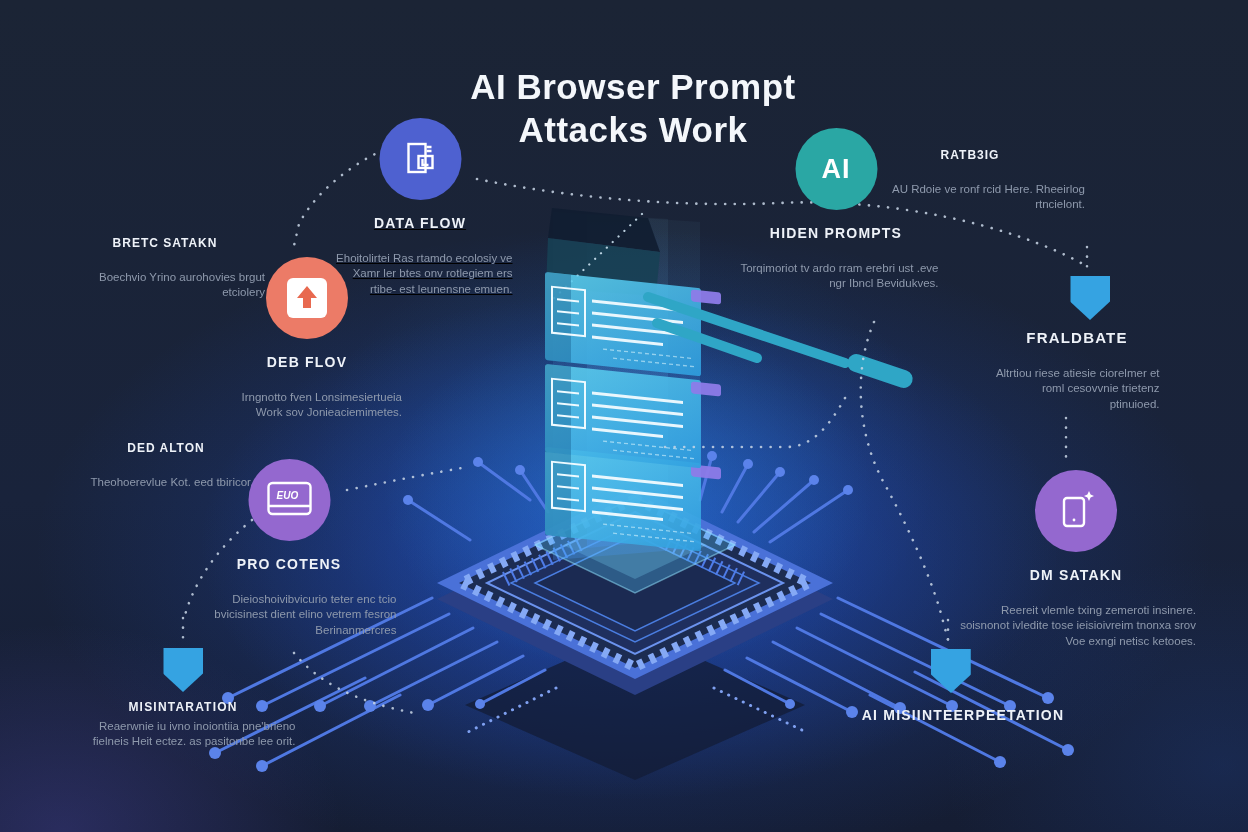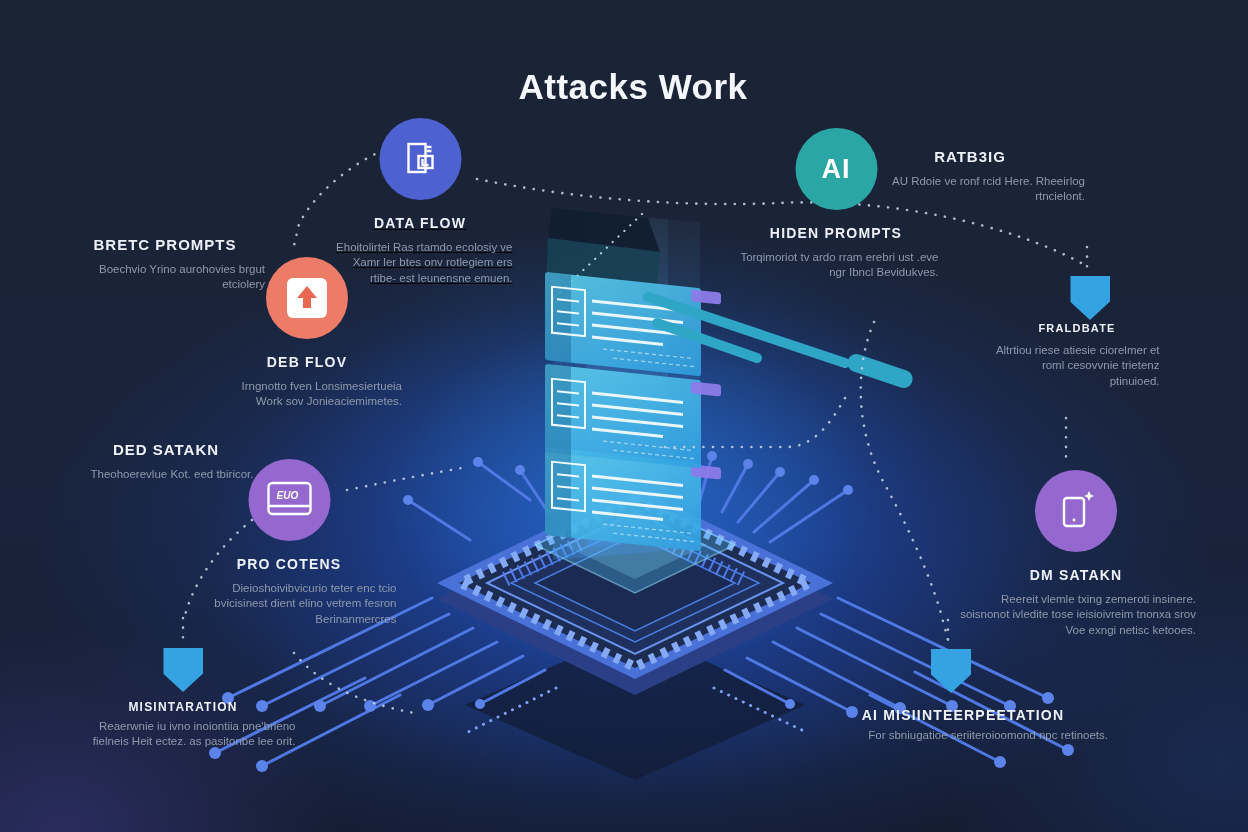--- a/index.html
+++ b/index.html
@@ -24,22 +24,22 @@
     text-align:right;transform:translateX(-50%);
   }
   .circle{width:82px;height:82px;border-radius:50%;display:flex;align-items:center;justify-content:center;flex:none;}
   .c-indigo{background:#4e61d0}
   .c-teal{background:#2aa7a4}
   .c-coral{background:#ec7b67}
   .c-purple{background:#9468cf}
   .shield{width:40px;height:44px;background:#35a3e2;flex:none;
     clip-path:polygon(0 0,100% 0,100% 58%,50% 100%,0 58%);}
   .label{margin-top:15px;font-weight:800;font-size:14px;letter-spacing:1.2px;color:#eef2f8;white-space:nowrap;}
-  .heading{font-weight:800;font-size:15px;letter-spacing:1px;color:#eef2f8;white-space:nowrap;}
-  .desc{margin-top:9px;font-size:11.5px;line-height:1.34;color:#8e99ac;}
+  .heading{font-weight:800;font-size:12px;letter-spacing:1px;color:#eef2f8;white-space:nowrap;}
+  .desc{margin-top:20px;font-size:11.5px;line-height:1.34;color:#8e99ac;}
   .ai-letter{font-size:27px;font-weight:800;color:#ffffff;letter-spacing:1px;}
 </style>
 </head>
 <body>
 
 <div class="stage">
 
   <svg class="illo" width="1248" height="832" viewBox="0 0 1248 832" aria-hidden="true">
     <defs>
       <radialGradient id="bgGlow" cx="50%" cy="50%" r="50%">
@@ -246,25 +246,26 @@
       <path d="M 347 490 C 392 481 432 473 468 467"></path>
       <path d="M 294 653 C 318 682 356 703 420 714"></path>
       <path d="M 845 398 C 828 428 812 446 788 447 L 662 447"></path>
       <path d="M 874 322 C 854 368 856 432 884 483 C 906 523 928 570 940 610 L 948 640"></path>
       <path d="M 1066 418 L 1066 463"></path>
       <path d="M 948 620 L 948 645"></path>
     </g>
   </svg>
 
   <div class="title">
+    <div>AI Browser Prompt</div>
     <div>Attacks Work</div>
   </div>
 
   <div class="node" style="left:165px;top:236px;">
-    <div class="heading">BRETC PROMPTS</div>
+    <div class="heading">BRETC SATAKN</div>
     <div class="desc" style="width:200px;">Boechvio Yrino aurohovies brgut etciolery</div>
   </div>
 
   <div class="node" style="left:420px;top:118px;text-decoration:underline;">
     <div class="circle c-indigo">
       <svg width="44" height="44" viewBox="0 0 44 44" fill="none" stroke="#ffffff" stroke-width="2.4">
         <rect x="10" y="7" width="17" height="28"></rect>
         <rect x="20" y="19" width="14" height="12"></rect>
         <path d="M24 22 v6 h6"></path>
         <path d="M28 10 h5 M28 14 h5"></path>
@@ -293,26 +294,26 @@
         <rect x="3" y="3" width="40" height="40" rx="6" fill="#ffffff"></rect>
         <path d="M23 11 l10 12 h-6 v10 h-8 v-10 h-6 z" fill="#e8694f"></path>
       </svg>
     </div>
     <div class="label">DEB FLOV</div>
     <div class="desc" style="width:190px;">Irngnotto fven Lonsimesiertueia Work sov Jonieaciemimetes.</div>
   </div>
 
   <div class="node" style="left:1077px;top:276px;">
     <div class="shield" style="margin-left:26px;"></div>
-    <div class="label" style="margin-top:2px;font-size:11px;">FRALDBATE</div>
+    <div class="label" style="margin-top:9px;font-size:15px;">FRALDBATE</div>
     <div class="desc" style="width:165px;">Altrtiou riese atiesie ciorelmer et roml cesovvnie trietenz ptinuioed.</div>
   </div>
 
   <div class="node" style="left:166px;top:441px;">
-    <div class="heading">DED SATAKN</div>
+    <div class="heading">DED ALTON</div>
     <div class="desc" style="width:175px;">Theohoerevlue Kot. eed tbiricor.</div>
   </div>
 
   <div class="node" style="left:289px;top:459px;">
     <div class="circle c-purple">
       <svg width="50" height="40" viewBox="0 0 50 40" fill="none" stroke="#ffffff" stroke-width="2.4">
         <rect x="4" y="3" width="42" height="31" rx="4"></rect>
         <line x1="4" y1="26" x2="46" y2="26"></line>
         <text x="12" y="19" stroke="none" fill="#ffffff" font-size="10" font-weight="bold" font-style="italic" font-family="Liberation Sans, sans-serif">EUO</text>
       </svg>
@@ -336,16 +337,15 @@
 
   <div class="node" style="left:183px;top:648px;">
     <div class="shield"></div>
     <div class="label" style="margin-top:8px;font-size:12px;">MISINTARATION</div>
     <div class="desc" style="width:225px;margin-top:5px;">Reaerwnie iu ivno inoiontiia pne'brieno fielneis Heit ectez. as pasitonbe lee orit.</div>
   </div>
 
   <div class="node" style="left:963px;top:649px;">
     <div class="shield" style="margin-left:-24px;"></div>
     <div class="label" style="margin-top:14px;">AI MISIINTEERPEETATION</div>
-    <div class="desc" style="width:290px;margin-top:5px;">For sbniugatioe seriiteroioomond npc retinoets.</div>
   </div>
 
 </div>
 
 </body></html>

